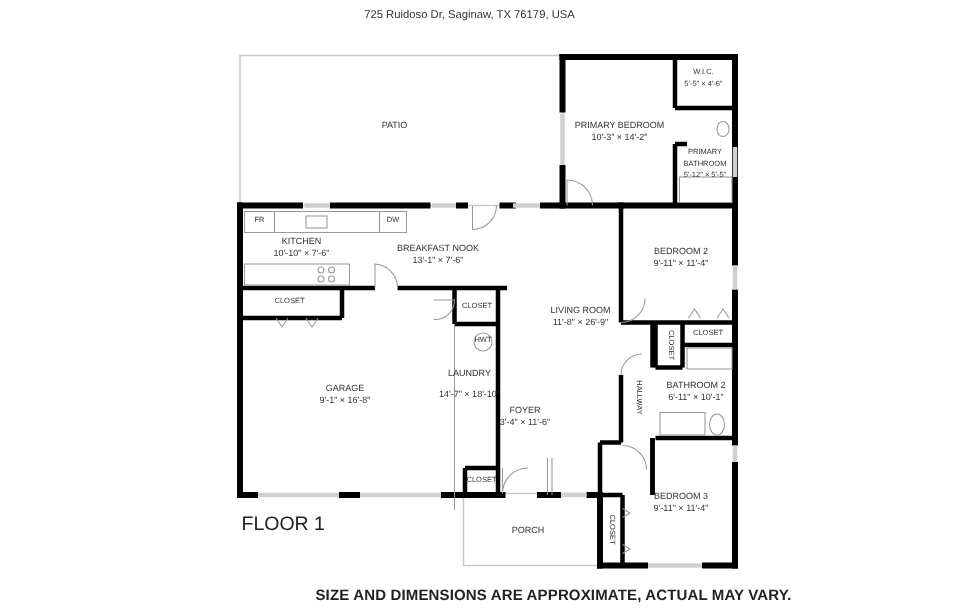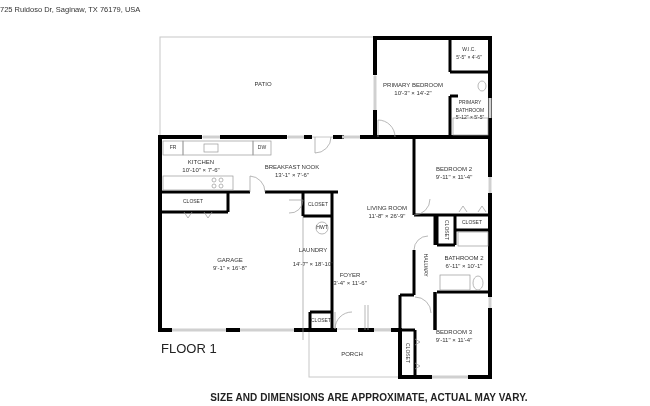--- a/index.html
+++ b/index.html
@@ -1,18 +1,18 @@
 <!DOCTYPE html>
 <html><head>
 <meta charset="utf-8">
 <style>
   html, body { margin:0; padding:0; background:#ffffff; }
   body { width:650px; height:406px; position:relative; overflow:hidden; font-family:"Liberation Sans", sans-serif; color:#222; }
   .abs { position:absolute; }
-  .addr { left:0; width:626px; top:5px; text-align:left; font-size:7.5px; color:#333; }
+  .addr { left:0; width:626px; top:5px; text-align:center; font-size:7.5px; color:#333; }
   .disclaimer { left:0; width:650px; top:392px; text-align:center; font-size:10px; font-weight:bold; color:#222; letter-spacing:0.1px;margin-left:44px; }
   .floor { left:161px; top:341px; font-size:13px; color:#222; }
   .lbl { position:absolute; font-size:6px; line-height:7.5px; text-align:center; color:#333; white-space:nowrap; transform:translate(-50%,-50%); }
   .lbl span { display:block; }
   .small { font-size:5px; }
   .vert { transform:translate(-50%,-50%) rotate(90deg); }
   svg.plan { position:absolute; left:0; top:0; }
 </style>
 </head>
 <body>

